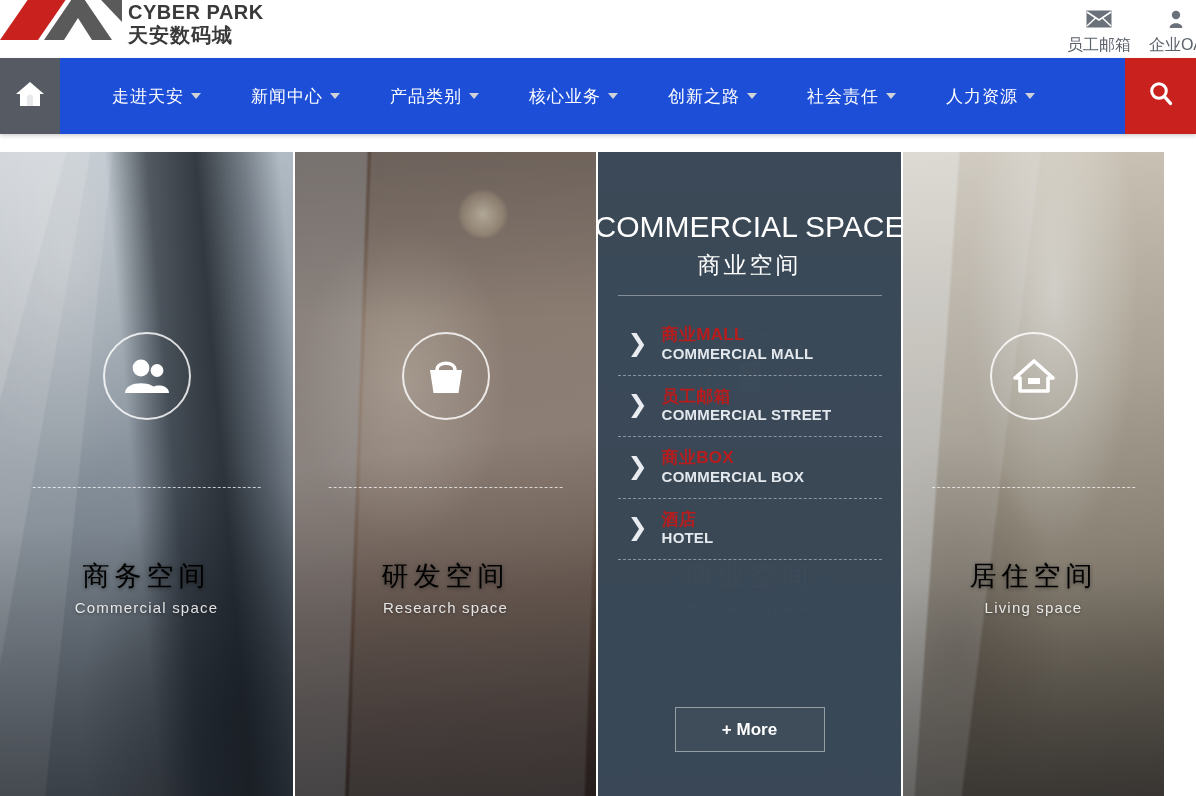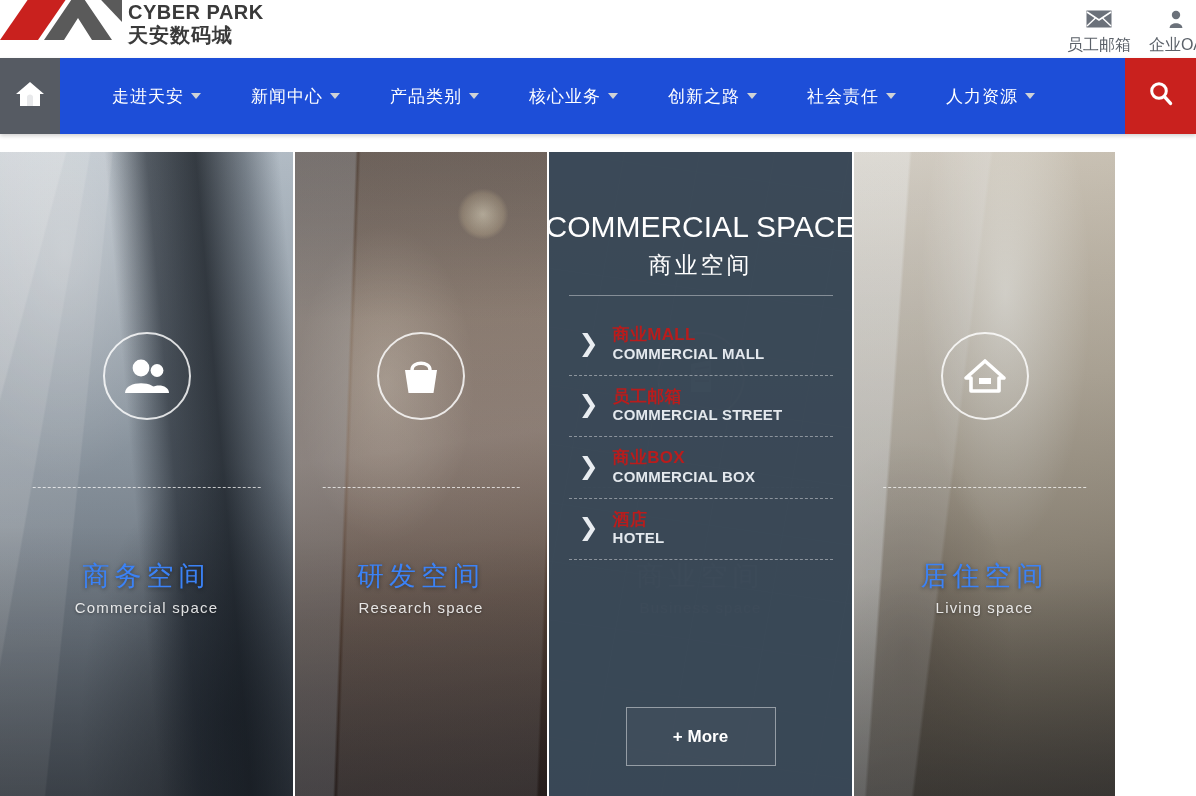--- a/index.html
+++ b/index.html
@@ -103,21 +103,21 @@
     background: #ffffff;
   }
   .tile {
     position: relative;
     height: 644px;
     overflow: hidden;
     text-decoration: underline;
   }
   .tile.t1 { width: 293px; }
   .tile.gap { width: 2px; background:#fff; }
-  .tile.t2 { width: 252px; }
+  .tile.t2 { width: 301px; }
   .tile.t3 { width: 303px; }
   .tile.t4 { width: 261px; }
 
   .tile-bg { position: absolute; inset: 0; }
 
   
   .bg1 {
     background:
       linear-gradient(105deg, rgba(255,255,255,0.30) 0 14%, rgba(0,0,0,0) 14.5%),
       linear-gradient(100deg, rgba(255,255,255,0.22) 0 22%, rgba(0,0,0,0) 22.5%),
@@ -194,21 +194,21 @@
   }
   .tile-divider {
     position: absolute; top: 335px; left: 50%;
     transform: translateX(-50%);
     width: 78%; height: 0;
     border-top: 1px dashed rgba(255,255,255,0.72);
   }
   .tile-title {
     position: absolute; top: 406px; left: 0; right: 0;
     text-align: center;
-    color: #3b82f6; font-size: 27px; letter-spacing: 5px;
+    color: #000000; font-size: 27px; letter-spacing: 5px;
     text-shadow: 0 1px 4px rgba(0,0,0,0.45);
   }
   .tile-sub {
     position: absolute; top: 447px; left: 0; right: 0;
     text-align: center;
     color: rgba(255,255,255,0.86); font-size: 15px; letter-spacing: 1.2px;
     text-shadow: 0 1px 3px rgba(0,0,0,0.40);
   }
   
   .ghost .tile-icon { border-color: rgba(255,255,255,0.10); }
@@ -254,21 +254,21 @@
     color: #b91c1c; font-size: 17px; font-weight: bold;
     letter-spacing: 0.3px; line-height: 1.15;
   }
   .pi-en {
     color: #e3e8ed; font-size: 15px; font-weight: bold;
     letter-spacing: 0.2px; line-height: 1.2; margin-top: 1px;
   }
   .more-btn {
     position: absolute; left: 50%; transform: translateX(-50%);
     top: 555px;
-    width: 150px; height: 59px;
+    width: 150px; height: 45px;
     border: 1px solid rgba(255,255,255,0.45);
     color: #ffffff; font-size: 17px; font-weight: bold;
     display: flex; align-items: center; justify-content: center;
     cursor: pointer; background: rgba(255,255,255,0.03);
   }
 </style>
 </head>
 <body>
 
 <div class="header">

